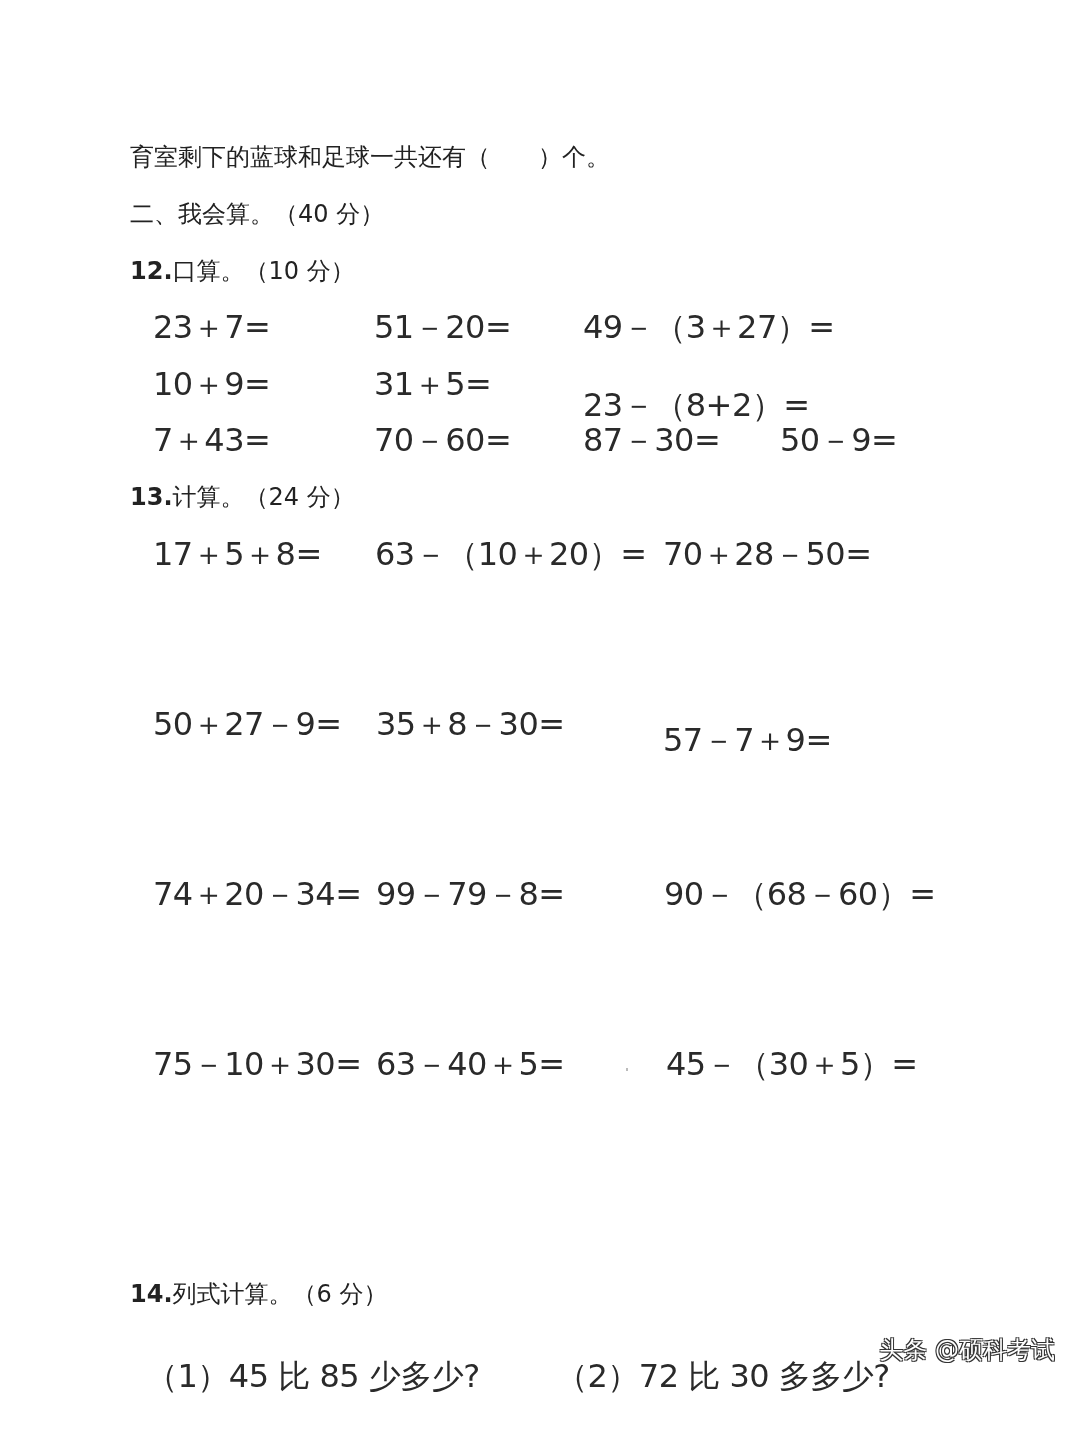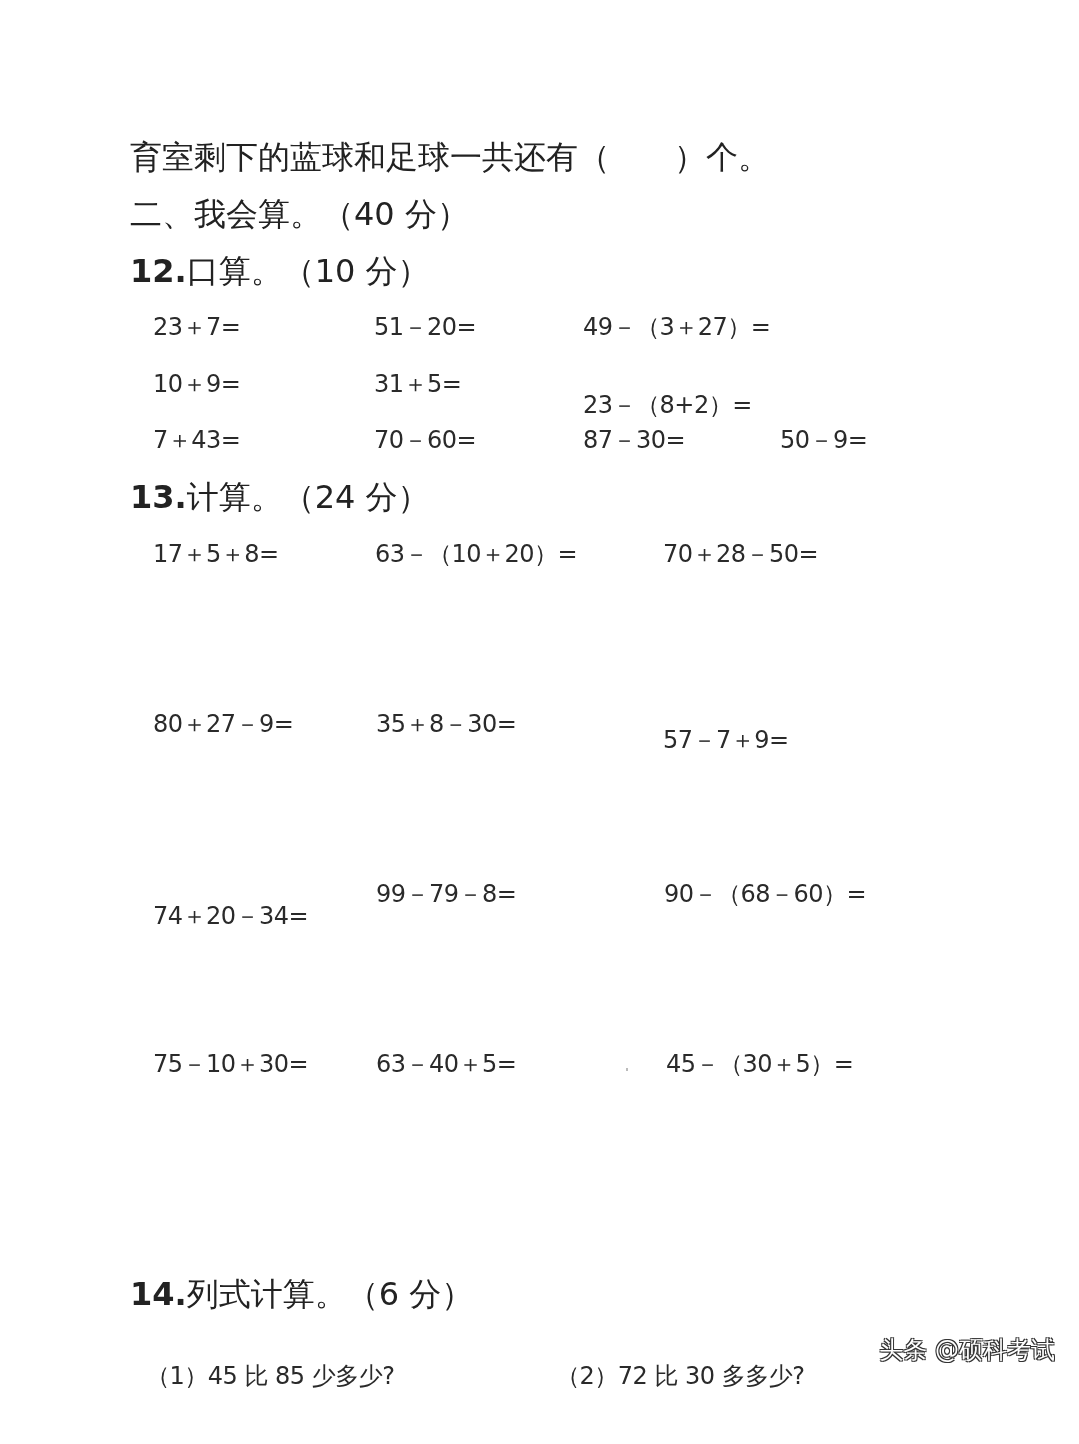--- a/index.html
+++ b/index.html
@@ -1,23 +1,23 @@
 <!DOCTYPE html>
 <html><head>
 <meta charset="utf-8">
 <style>
   html, body { margin: 0; padding: 0; background: #ffffff; }
   body {
     width: 1079px; height: 1444px; position: relative; overflow: hidden;
     font-family: "DejaVu Sans", "Liberation Sans", sans-serif;
     color: #222222;
   }
-  .line { position: absolute; white-space: nowrap; font-size: 32px; line-height: 30px; }
+  .line { position: absolute; white-space: nowrap; font-size: 24px; line-height: 30px; }
   .bold { font-weight: normal; }
-  .expr { position: absolute; white-space: nowrap; font-size: 24px; line-height: 30px; color: #2a2a2a; letter-spacing: -0.5px; }
+  .expr { position: absolute; white-space: nowrap; font-size: 32px; line-height: 30px; color: #2a2a2a; letter-spacing: -0.5px; }
   .qnum { font-weight: bold; }
   .watermark {
     position: absolute; right: 24px; top: 1334px; font-size: 24px; line-height: 32px;
     color: #ffffff; white-space: nowrap;
     text-shadow: -1px -1px 0 #333, 1px -1px 0 #333, -1px 1px 0 #333, 1px 1px 0 #333;
   }
   .dot { position: absolute; left: 626px; top: 1068px; width: 2px; height: 3px; background: #bbb; }
 </style>
 </head>
 <body>
@@ -47,25 +47,25 @@
 
 <div class="line" style="left:130px; top:482px;">
   <span class="qnum">13.</span><span>计算。（24 分）</span>
 </div>
 
 <div>
   <div class="expr" style="left:153px; top:539px;">17＋5＋8=</div>
   <div class="expr" style="left:375px; top:539px;">63－（10＋20）=</div>
   <div class="expr" style="left:663px; top:539px;">70＋28－50=</div>
 
-  <div class="expr" style="left:153px; top:709px;">80＋27－9=</div>
+  <div class="expr" style="left:153px; top:709px;">50＋27－9=</div>
   <div class="expr" style="left:376px; top:709px;">35＋8－30=</div>
   <div class="expr" style="left:663px; top:709px;margin-top:16px;">57－7＋9=</div>
 
-  <div class="expr" style="left:153px; top:901px;">74＋20－34=</div>
+  <div class="expr" style="left:153px; top:879px;">74＋20－34=</div>
   <div class="expr" style="left:376px; top:879px;">99－79－8=</div>
   <div class="expr" style="left:664px; top:879px;">90－（68－60）=</div>
 
   <div class="expr" style="left:153px; top:1049px;">75－10＋30=</div>
   <div class="expr" style="left:376px; top:1049px;">63－40＋5=</div>
   <div class="dot"></div>
   <div class="expr" style="left:666px; top:1049px;">45－（30＋5）=</div>
 </div>
 
 <div class="line" style="left:130px; top:1279px;">

